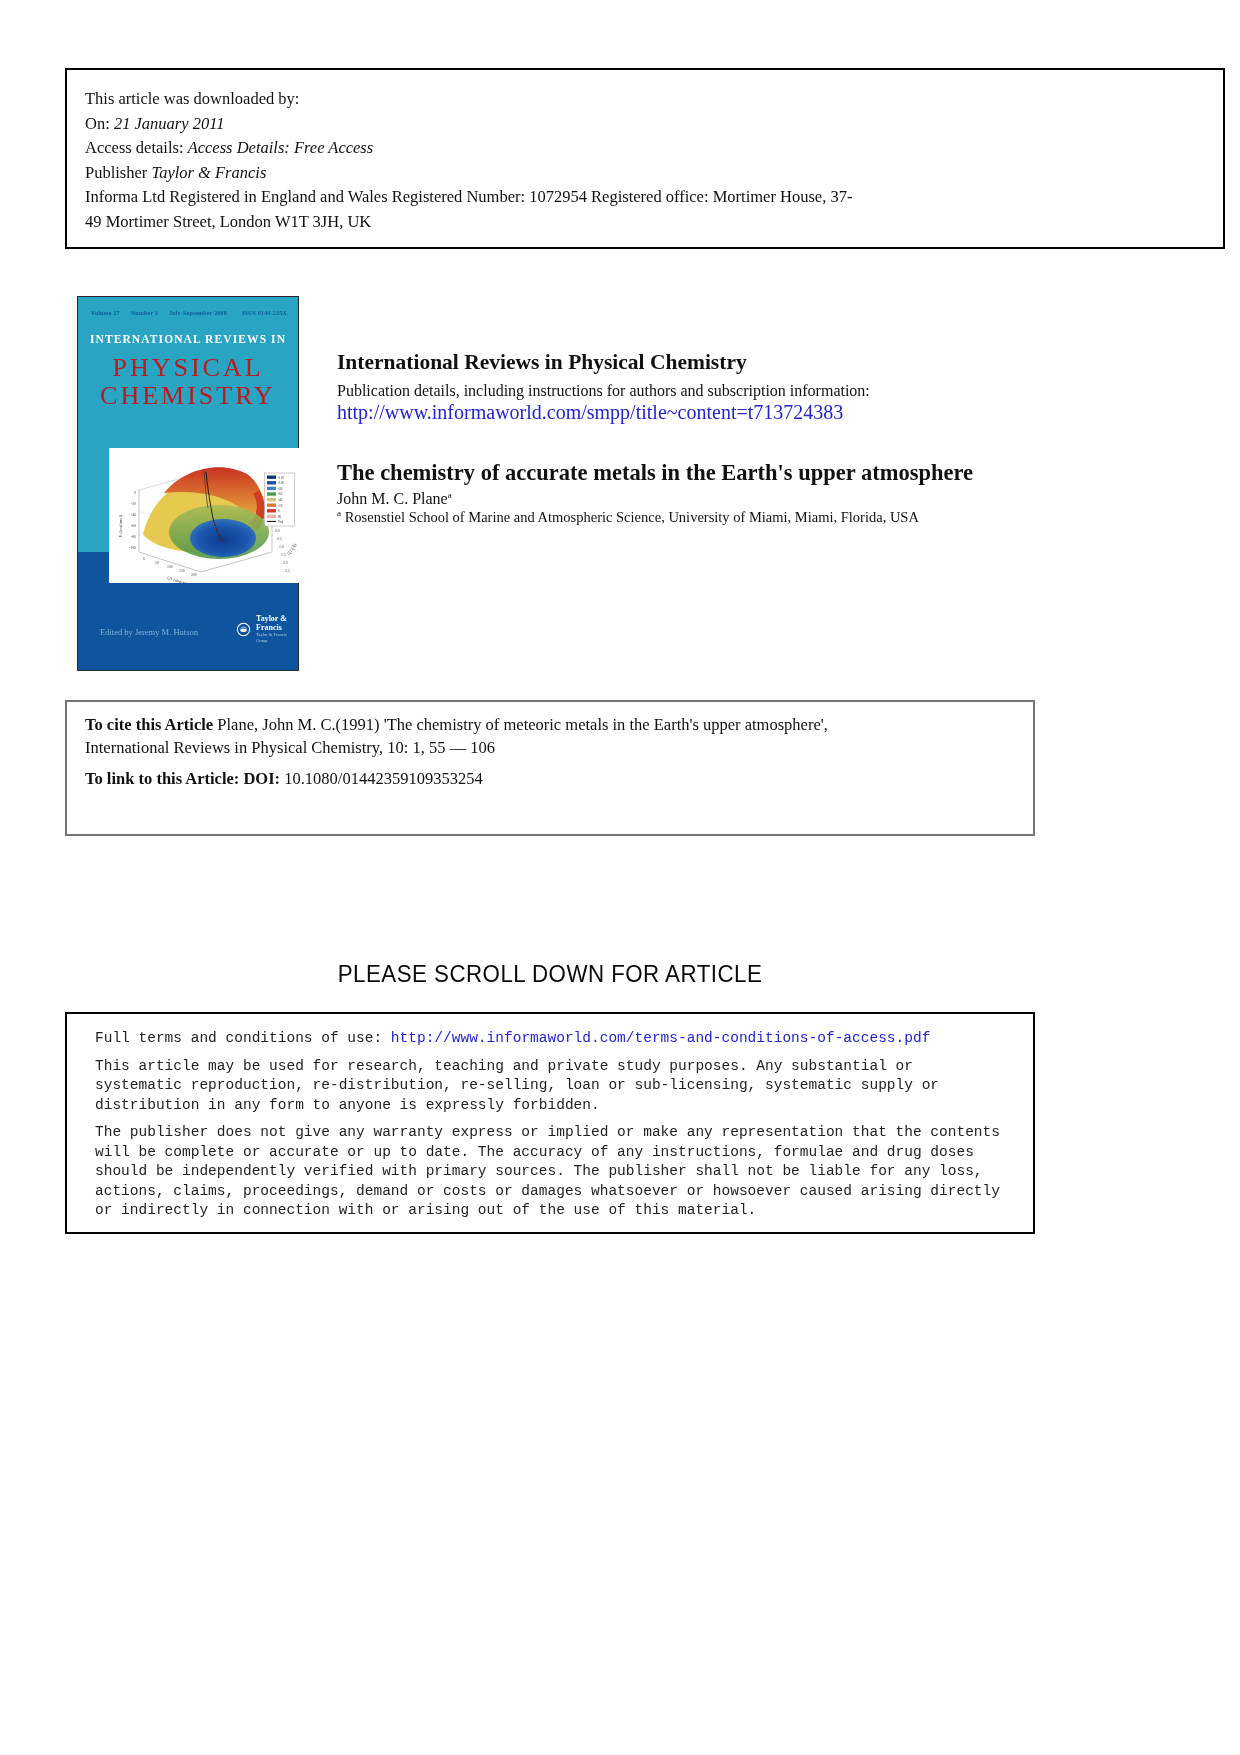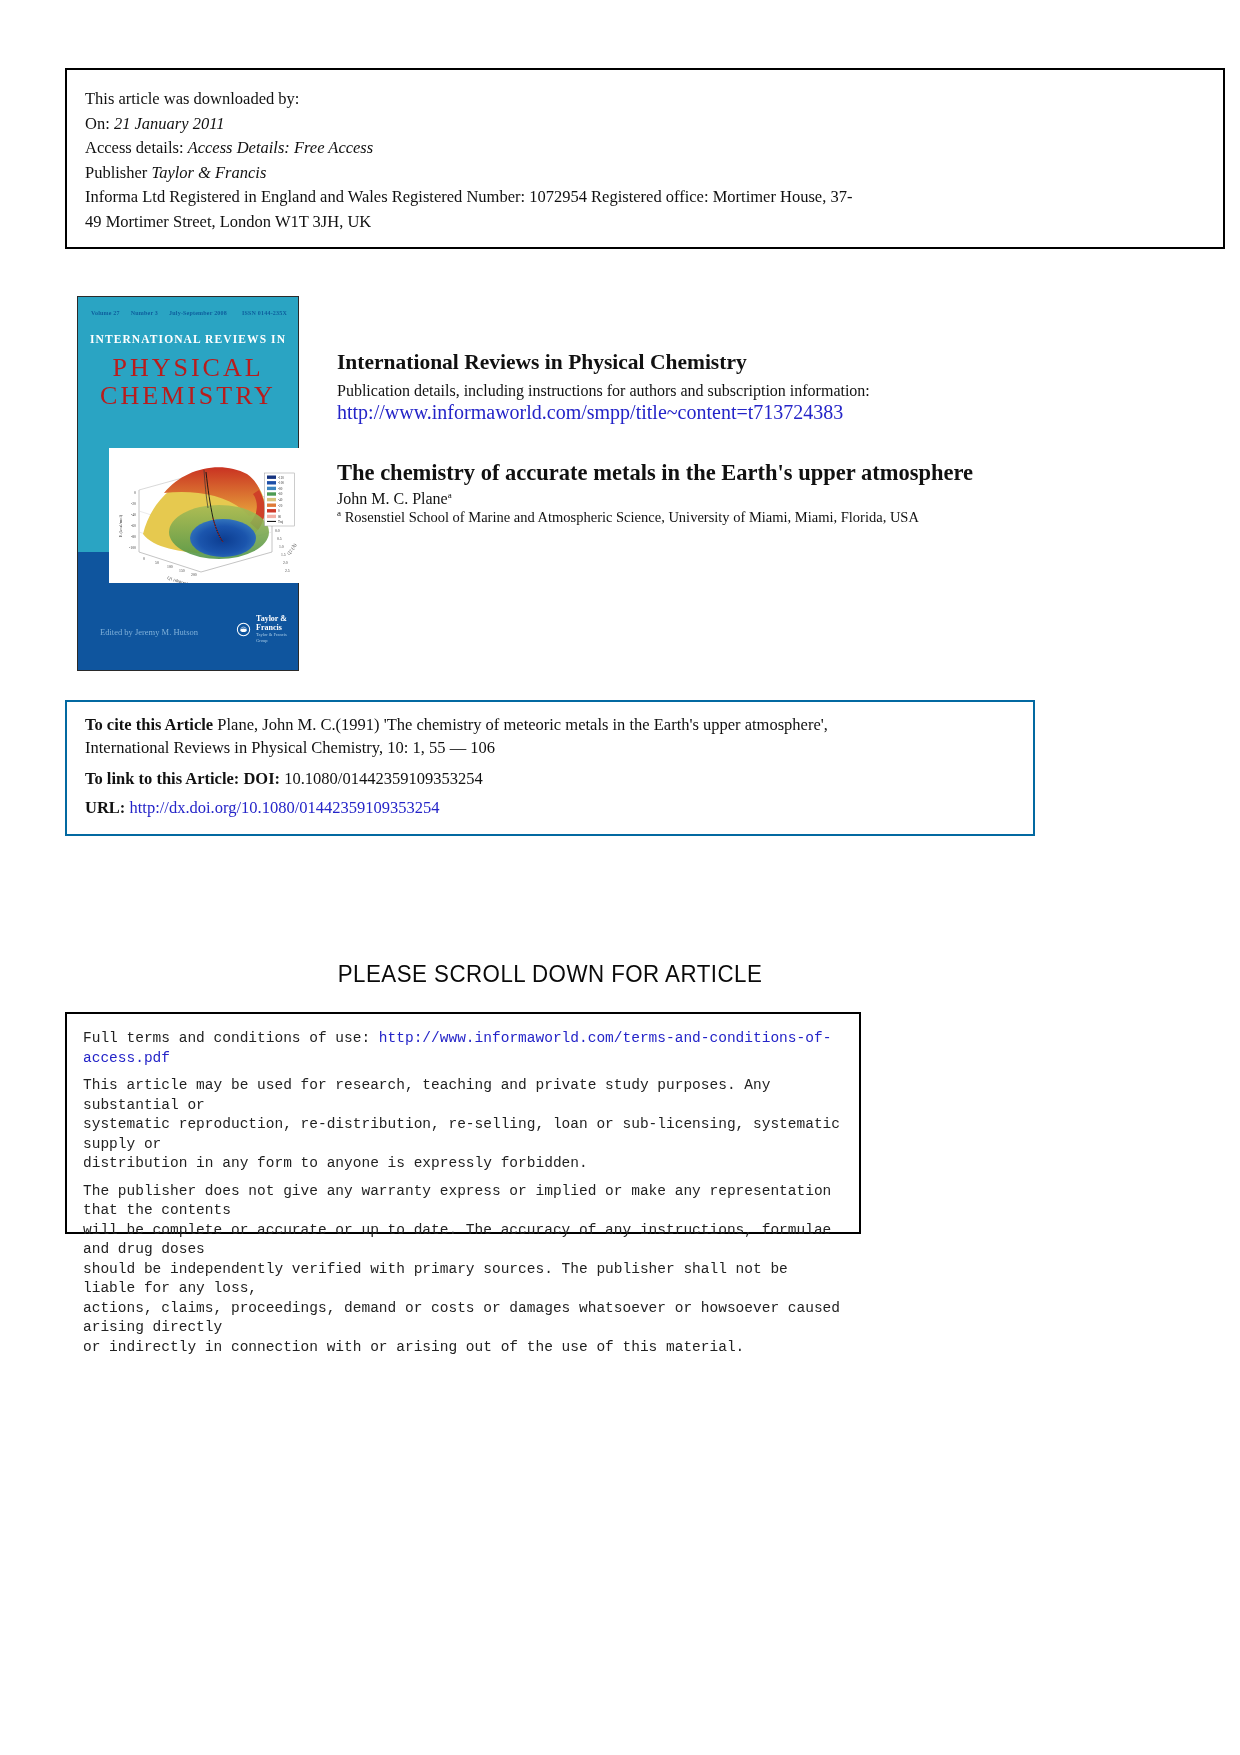--- a/index.html
+++ b/index.html
@@ -38,33 +38,33 @@
   .j-pub   { top:32px; font-size:16px; }
   .j-link  { top:51px; font-size:20px; }
   a.link { color:#2424c8; text-decoration:none; cursor:pointer; }
   .a-title  { top:110px; font-size:22.5px; font-weight:bold; }
   .a-author { top:140px; font-size:16px; }
   .a-affil  { top:159px; font-size:14.5px; }
   sup { font-size:9px; vertical-align:super; line-height:0; }
 
   
   .cite-box { position:absolute; left:65px; top:700px; width:970px; height:136px;
-              border:2px solid #0369a1; padding:12px 18px; font-size:16.5px; line-height:22.5px; }
+              border:2px solid #737373; padding:12px 18px; font-size:16.5px; line-height:22.5px; }
   .cite-box .b { font-weight:bold; }
   .cite-box .row2 { margin-top:9px; }
   .cite-box .row3 { margin-top:6px; }
 
   
   .scroll-notice { position:absolute; left:65px; top:960px; width:970px; text-align:center;
                    font-family:"Liberation Sans","DejaVu Sans",sans-serif; font-size:24px;
                    letter-spacing:.5px; transform:scaleX(.93); color:#0a0a0a; }
 
   
-  .terms-box { position:absolute; left:65px; top:1012px; width:796px; height:222px;
-               border:2px solid #000; padding:15px 16px;
+  .terms-box { position:absolute; left:65px; top:1012px; width:970px; height:222px;
+               border:2px solid #000; padding:15px 28px;
                font-family:"Liberation Mono","DejaVu Sans Mono",monospace;
                font-size:14.5px; line-height:19.5px; color:#222; }
   .terms-box p { margin-top:8px; }
   .terms-box p:first-child { margin-top:0; }
 </style>
 </head>
 <body>
 
 <div class="page">
 
@@ -194,21 +194,20 @@
     <div class="j-link"><a class="link">http://www.informaworld.com/smpp/title~content=t713724383</a></div>
     <div class="a-title">The chemistry of accurate metals in the Earth's upper atmosphere</div>
     <div class="a-author"><span>John M. C. Plane</span><sup>a</sup></div>
     <div class="a-affil"><sup>a</sup><span> Rosenstiel School of Marine and Atmospheric Science, University of Miami, Miami, Florida, USA</span></div>
   </div>
 
   <div class="cite-box">
     <div><span class="b">To cite this Article</span><span class="prewrap"> Plane, John M. C.(1991) 'The chemistry of meteoric metals in the Earth's upper atmosphere',
 International Reviews in Physical Chemistry, 10: 1, 55 — 106</span></div>
     <div class="row2"><span class="b">To link to this Article: DOI:</span><span> 10.1080/01442359109353254</span></div>
-    <div class="row3"><span class="b">URL:</span> <a class="link">http://dx.doi.org/10.1080/01442359109353254</a></div>
   </div>
 
   <div class="scroll-notice">PLEASE SCROLL DOWN FOR ARTICLE</div>
 
   <div class="terms-box">
     <p><span>Full terms and conditions of use: </span><a class="link">http://www.informaworld.com/terms-and-conditions-of-access.pdf</a></p>
     <p class="prewrap">This article may be used for research, teaching and private study purposes. Any substantial or
 systematic reproduction, re-distribution, re-selling, loan or sub-licensing, systematic supply or
 distribution in any form to anyone is expressly forbidden.</p>
     <p class="prewrap">The publisher does not give any warranty express or implied or make any representation that the contents

